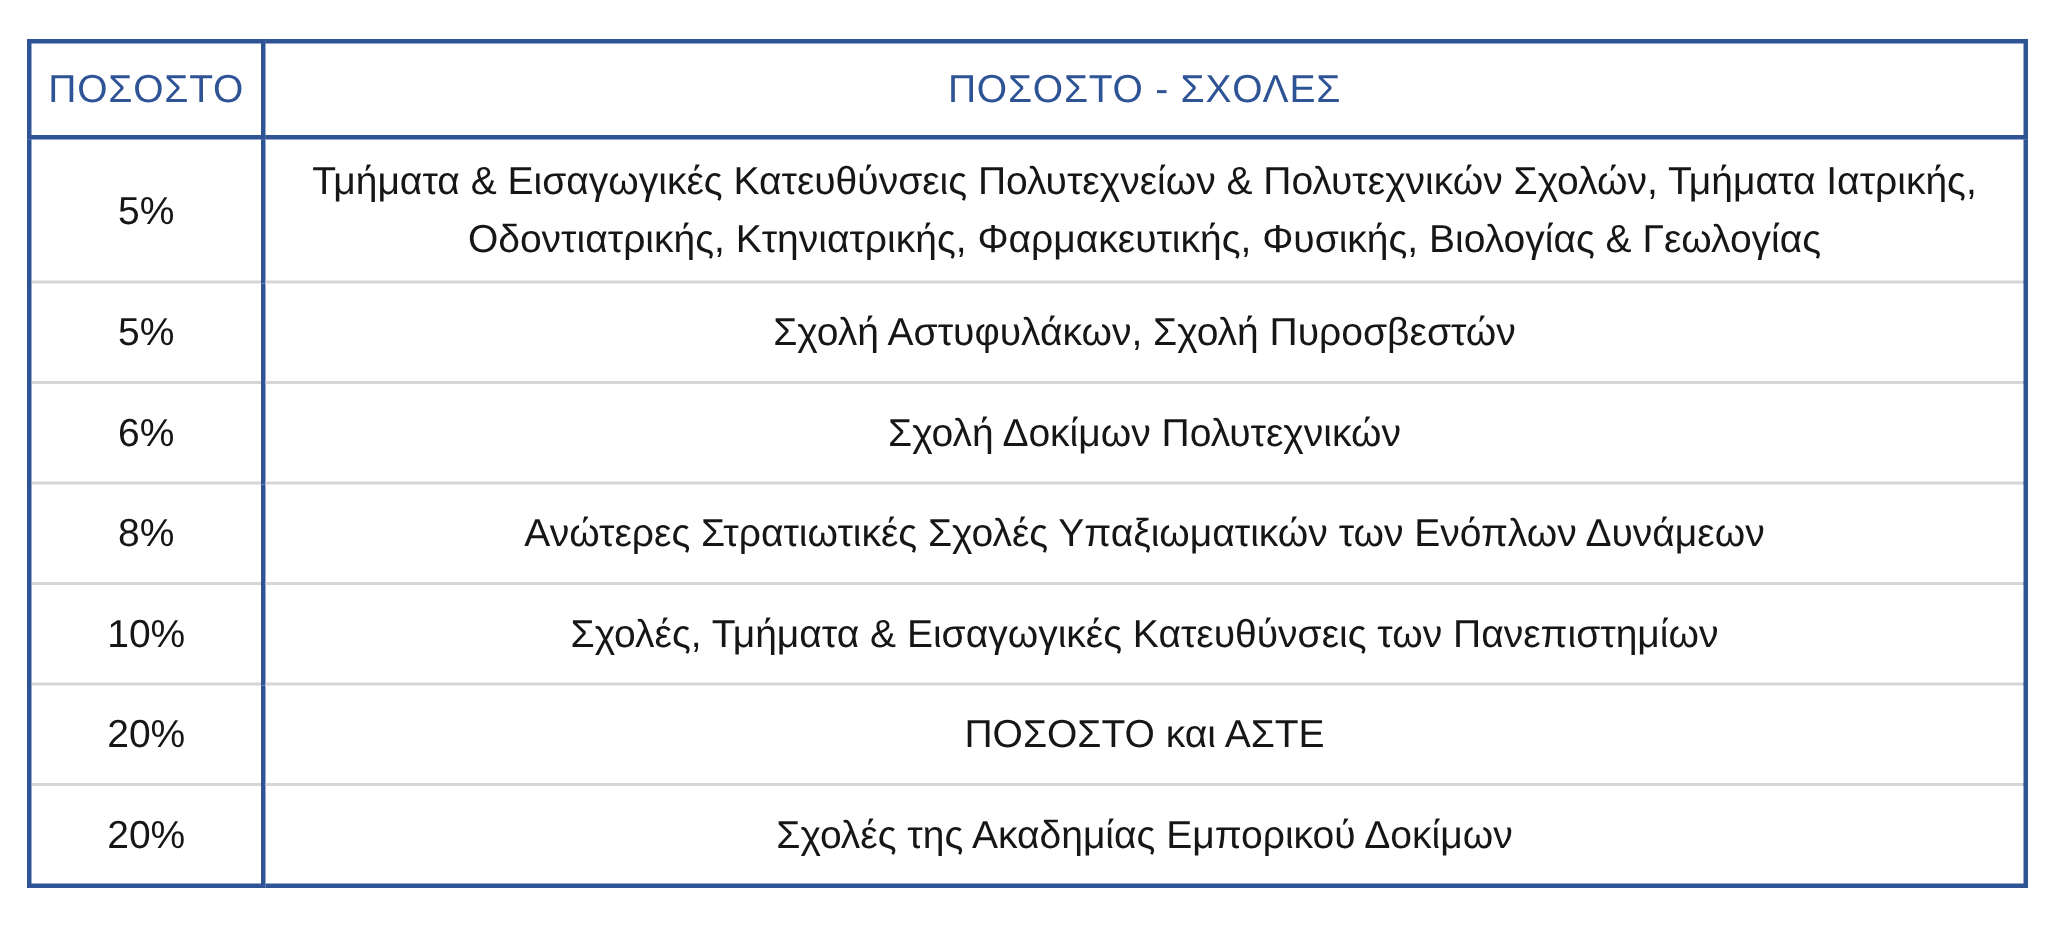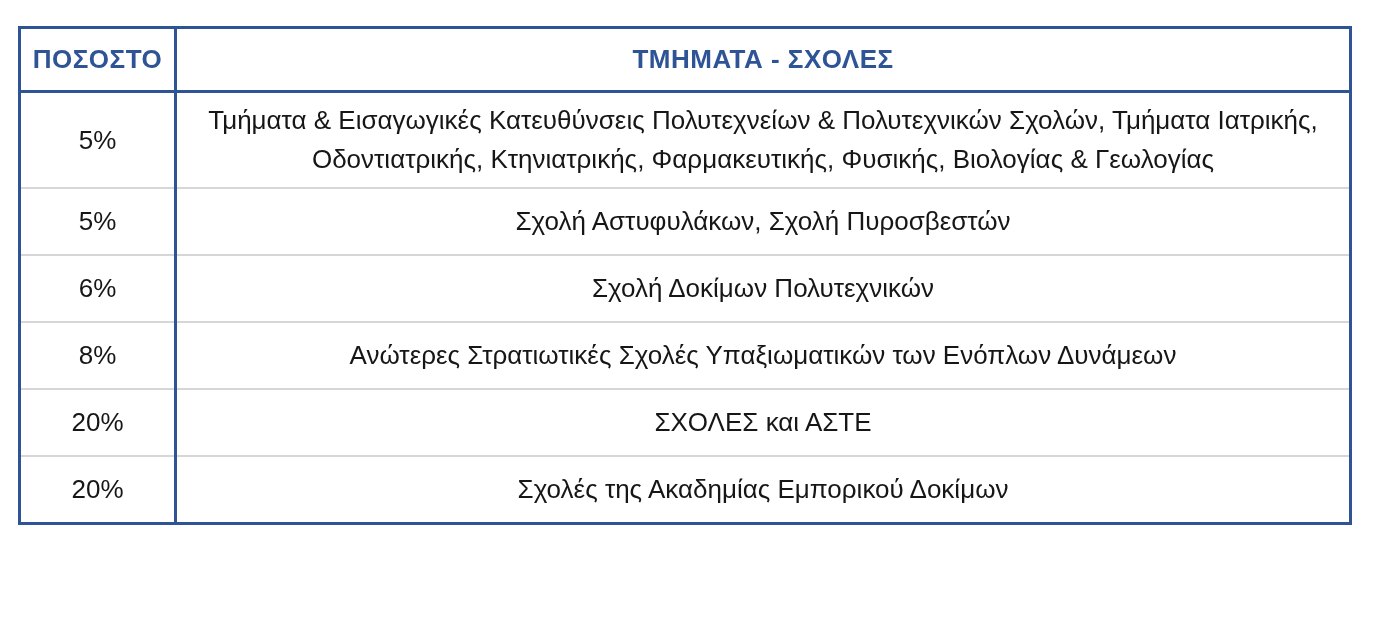--- a/index.html
+++ b/index.html
@@ -35,21 +35,21 @@
   table.quota-table, 
   table.quota-table th {
     border: 3px solid var(--border-color);
   }
   th.col-percent, td.col-percent {
     width: 156px;
     border-right: 3px solid var(--border-color);
   }
   th {
     color: var(--header-text);
-    font-weight: bold;
+    font-weight: normal;
     font-size: 26px;
     letter-spacing: 0.5px;
     height: 64px;
     text-align: center;
     vertical-align: middle;
     border-bottom: 3px solid var(--border-color);
   }
   td {
     color: var(--body-text);
     font-size: 26px;
@@ -68,21 +68,21 @@
   }
 </style>
 </head>
 <body>
 
 <div class="page">
   <table class="quota-table">
     <thead>
       <tr>
         <th class="col-percent">ΠΟΣΟΣΤΟ</th>
-        <th class="col-deps">ΤΜΗΜΑΤΑ - ΣΧΟΛΕΣ</th>
+        <th class="col-deps">ΠΟΣΟΣΤΟ - ΣΧΟΛΕΣ</th>
       </tr>
     </thead>
     <tbody>
   <tr class="data-row">
     <td class="col-percent">5%</td>
     <td class="col-deps">Τμήματα &amp; Εισαγωγικές Κατευθύνσεις Πολυτεχνείων &amp; Πολυτεχνικών Σχολών, Τμήματα Ιατρικής, Οδοντιατρικής, Κτηνιατρικής, Φαρμακευτικής, Φυσικής, Βιολογίας &amp; Γεωλογίας</td>
   </tr>
 
   <tr class="data-row">
     <td class="col-percent">5%</td>
@@ -92,24 +92,28 @@
   <tr class="data-row">
     <td class="col-percent">6%</td>
     <td class="col-deps">Σχολή Δοκίμων Πολυτεχνικών</td>
   </tr>
 
   <tr class="data-row">
     <td class="col-percent">8%</td>
     <td class="col-deps">Ανώτερες Στρατιωτικές Σχολές Υπαξιωματικών των Ενόπλων Δυνάμεων</td>
   </tr>
 
+  <tr class="data-row">
+    <td class="col-percent">10%</td>
+    <td class="col-deps">Σχολές, Τμήματα &amp; Εισαγωγικές Κατευθύνσεις των Πανεπιστημίων</td>
+  </tr>
 
   <tr class="data-row">
     <td class="col-percent">20%</td>
-    <td class="col-deps">ΣΧΟΛΕΣ και ΑΣΤΕ</td>
+    <td class="col-deps">ΠΟΣΟΣΤΟ και ΑΣΤΕ</td>
   </tr>
 
   <tr class="data-row">
     <td class="col-percent">20%</td>
     <td class="col-deps">Σχολές της Ακαδημίας Εμπορικού Δοκίμων</td>
   </tr>
 </tbody>
   </table>
 </div>
 

